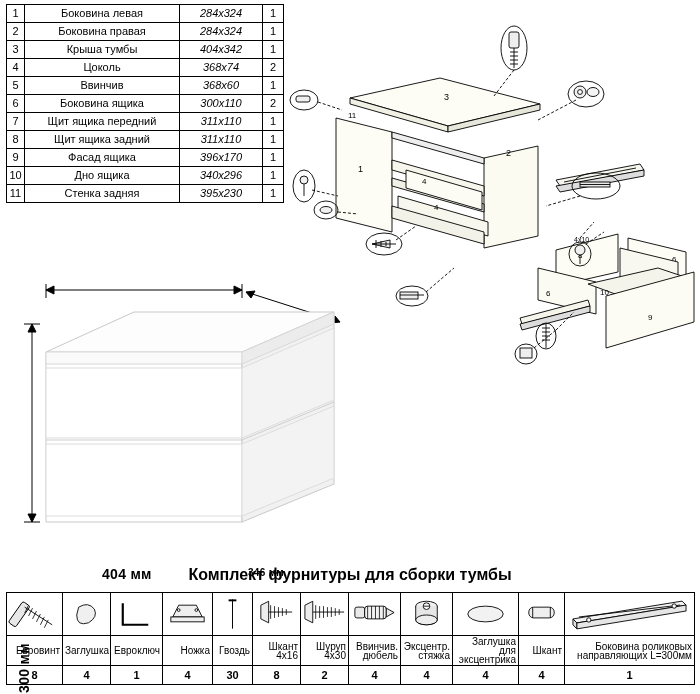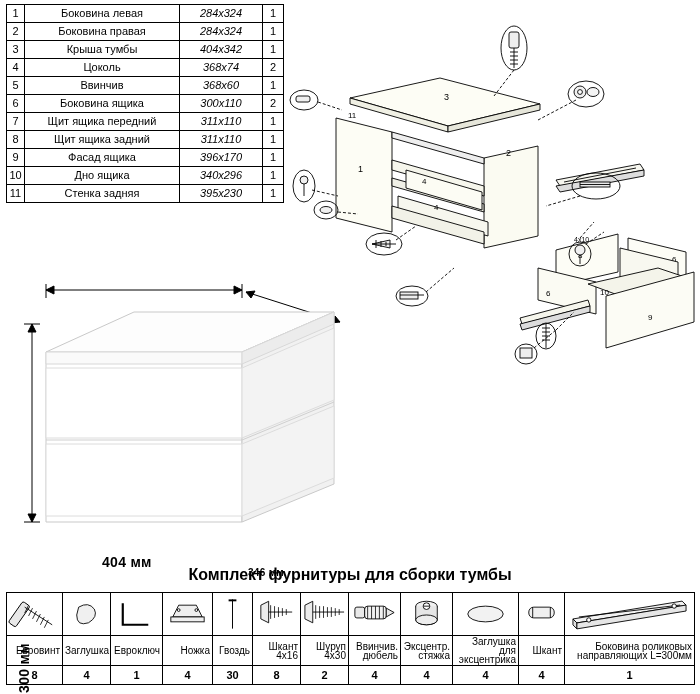--- a/index.html
+++ b/index.html
@@ -72,21 +72,21 @@
     width: 370px;
     height: 280px;
   }
   .cabinet svg { display: block; }
   .dim-label {
     position: absolute;
     font-weight: bold;
     font-size: 14px;
     letter-spacing: 0.3px;
   }
-  .dim-w { left: 92px; top: 282px; }
+  .dim-w { left: 92px; top: 294px; }
   .dim-d { left: 238px; top: 295px; font-size: 10px; }
   .dim-h {
     left: -26px;
     top: 388px;
     width: 80px;
     text-align: center;
     transform: rotate(-90deg);
     transform-origin: 50% 50%;
   }
 

